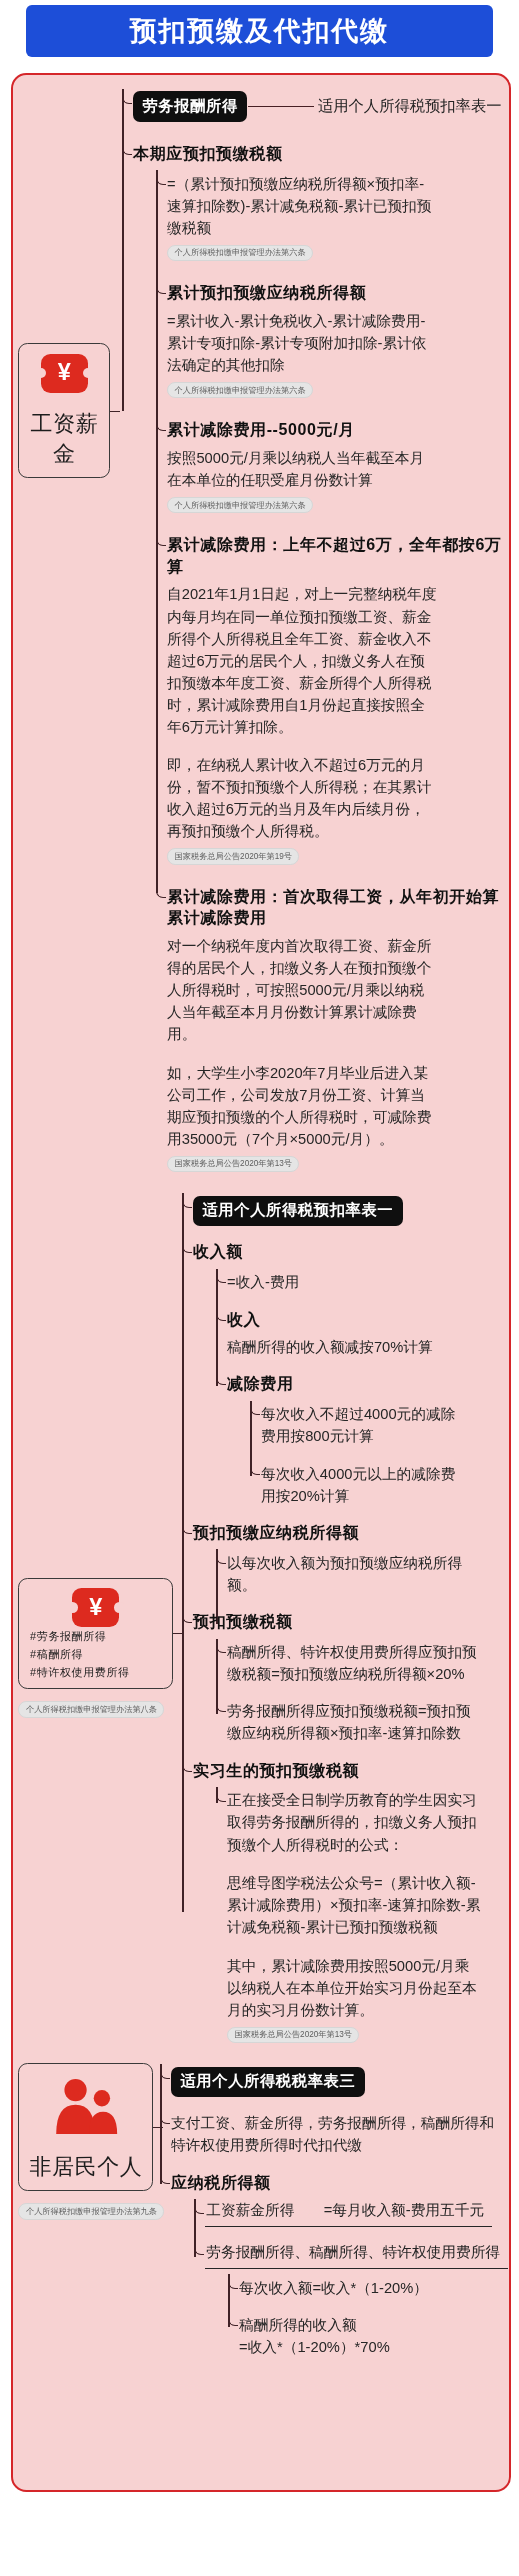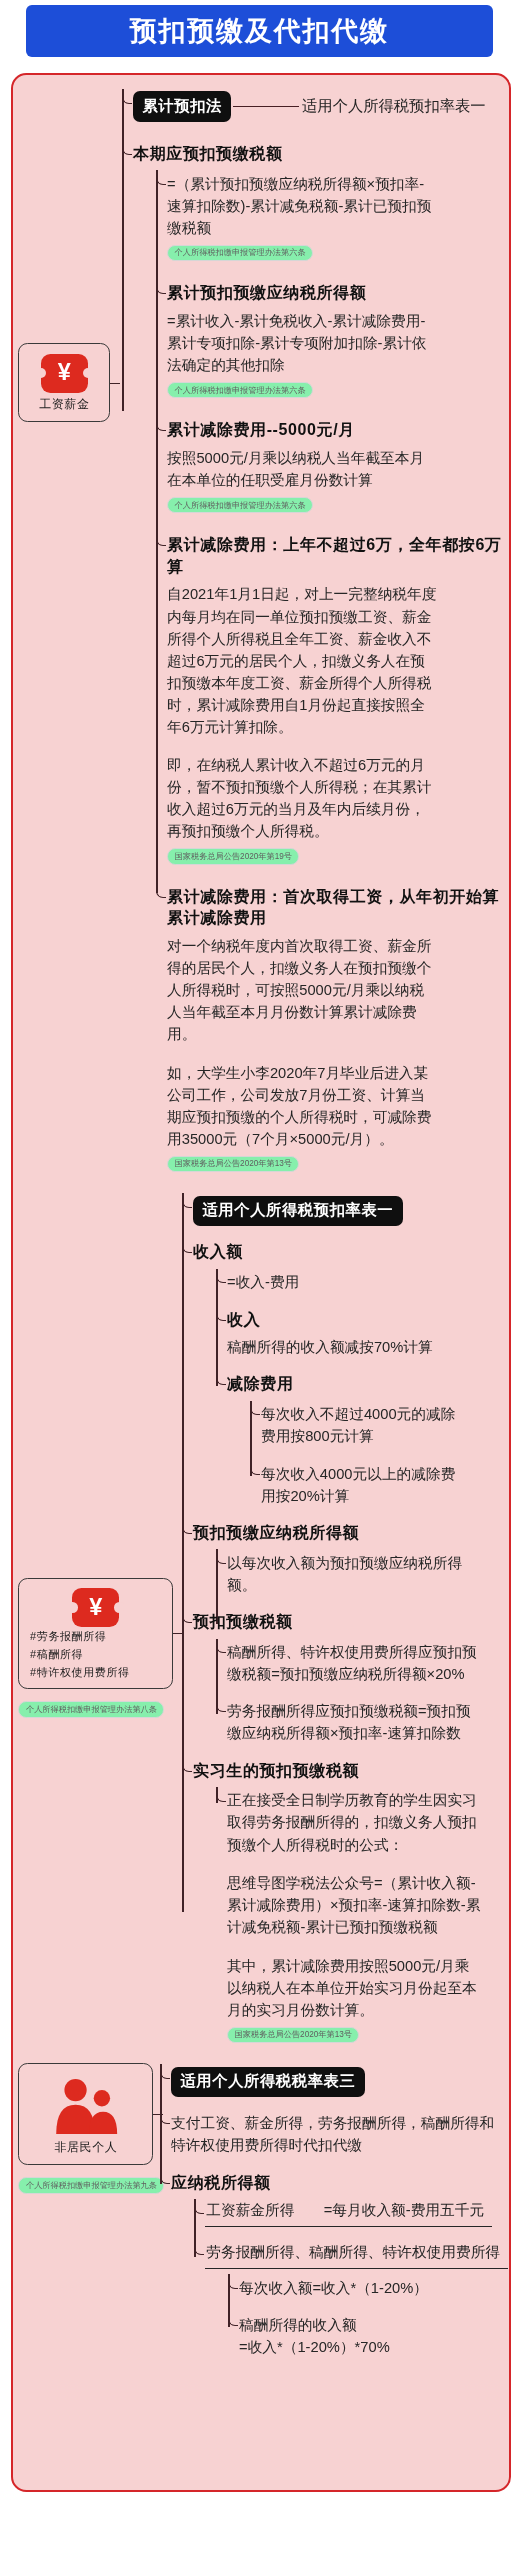--- a/index.html
+++ b/index.html
@@ -20,21 +20,21 @@
   .content-col{flex:1 1 auto;min-width:0;}
 
   
   .side-card{position:relative;border:1.8px solid #3a3a3a;border-radius:9.4px;
     padding:9.4px 5.9px 8.2px 5.9px;text-align:center;background:transparent;}
   .sec-0 .side-card{width:78px;margin-top:260px;}
   .sec-1 .side-card{width:141px;margin-top:390px;text-align:left;}
   .sec-2 .side-card{width:121px;margin-top:4.7px;}
   .side-card::after{content:"";position:absolute;right:-10.6px;top:50%;width:9.4px;height:0;
     border-top:1.2px solid #402227;}
-  .side-label{font-size:12px;color:#1d1d1d;margin-top:3px;letter-spacing:0.6px;}
+  .side-label{font-size:22px;color:#1d1d1d;margin-top:16px;letter-spacing:0.6px;}
   .sec-1 .side-label{font-size:11px;margin-top:2.3px;line-height:1.4;padding-left:4.7px;}
   .side-tag{margin-top:5.9px;}
 
   
   .ticket{position:relative;width:47px;height:39px;background:#dd2a1f;border-radius:9.4px;
     margin:0 auto;display:flex;align-items:center;justify-content:center;}
   .sec-1 .ticket{margin:0 auto;}
   .ticket::before,.ticket::after{content:"";position:absolute;top:50%;width:10.6px;height:10.6px;
     margin-top:-5.3px;background:#f7d2d2;border-radius:50%;}
   .ticket::before{left:-5.3px;} .ticket::after{right:-5.3px;}
@@ -62,21 +62,21 @@
   .body{font-size:14.7px;line-height:1.5;color:#262626;margin-top:5.9px;}
   .body.para + .body.para{margin-top:16.4px;}
   .sec-0 .body{max-width:271px;}
   .sec-1 .body{max-width:256px;}
   .sec-1 .child.d2 .children .body{max-width:207px;}
   .formula{white-space:pre-line;}
 
   .underline-node{display:table;font-size:14.7px;color:#242424;border-bottom:1.8px solid #262626;
     padding:0 8.2px 5.9px 1.2px;white-space:nowrap;}
 
-  .tag{display:inline-block;margin-top:5.9px;background:#86efac;border:0.9px solid #d6d6d6;
+  .tag{display:inline-block;margin-top:5.9px;background:#e5e5e5;border:0.9px solid #d6d6d6;
     border-radius:8.2px;padding:1.8px 6.5px;font-size:8.2px;color:#5f5f5f;white-space:nowrap;}
 </style>
 </head>
 <body>
 
 <div class="banner" style="background: #1d4ed8;">
   <div class="banner-title">预扣预缴及代扣代缴</div>
 </div>
 
 <div class="panel" id="panel" style="background: rgb(247, 210, 210); border-color: rgb(213, 38, 42);">
@@ -90,21 +90,21 @@
         </div>
       </div>
       <div class="content-col">
         <div class="tree-root">
           <div class="children">
             <div class="trunk" style="height: 322px;"></div>
             <div class="child d1">
               <div class="tick"></div>
               <div class="node d1">
                 <div class="topic-row">
-                  <span class="topic">累计预扣法</span>
+                  <span class="topic">劳务报酬所得</span>
                   <span class="topic-link-line"></span>
                   <span class="topic-link-text">适用个人所得税预扣率表一</span>
                 </div>
               </div>
             </div>
             <div class="child d1">
               <div class="tick"></div>
               <div class="node d1">
                 <div class="heading">本期应预扣预缴税额</div>
                 <div class="children">

